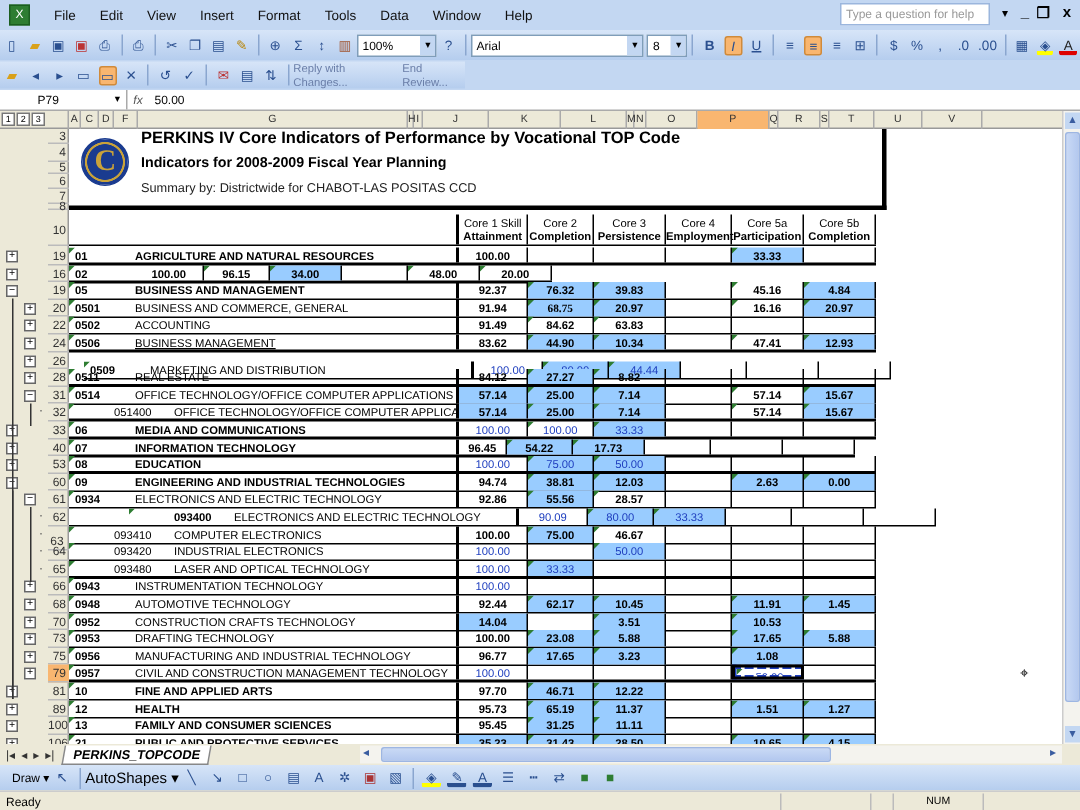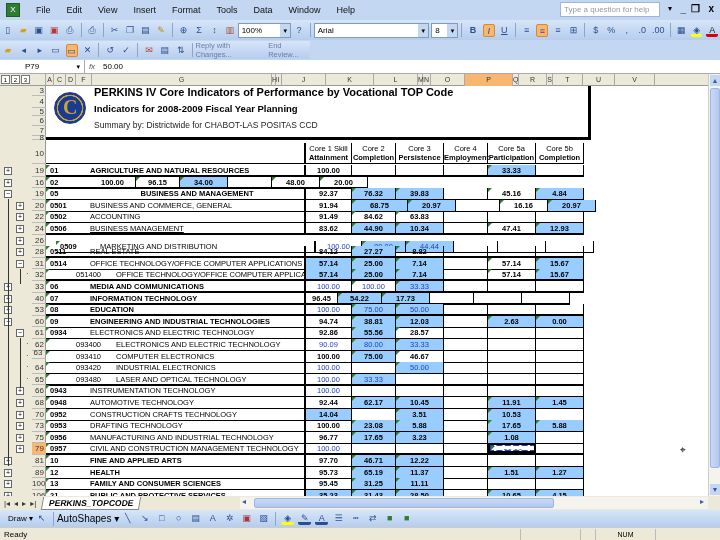--- a/index.html
+++ b/index.html
@@ -251,21 +251,21 @@
       <div class="rh" style="top: 148.6px; height: 11.6px; line-height: 11.6px;">26</div>
       <div class="rh" style="top: 160.2px; height: 11.6px; line-height: 11.6px;">28</div>
       <div class="rh" style="top: 171.8px; height: 11.6px; line-height: 11.6px;">31</div>
       <div class="rh" style="top: 183.4px; height: 11.6px; line-height: 11.6px;">32</div>
       <div class="rh" style="top: 195px; height: 11.6px; line-height: 11.6px;">33</div>
       <div class="rh" style="top: 206.6px; height: 11.6px; line-height: 11.6px;">40</div>
       <div class="rh" style="top: 218.2px; height: 11.6px; line-height: 11.6px;">53</div>
       <div class="rh" style="top: 229.8px; height: 11.6px; line-height: 11.6px;">60</div>
       <div class="rh" style="top: 241.4px; height: 11.6px; line-height: 11.6px;">61</div>
       <div class="rh" style="top: 253px; height: 11.6px; line-height: 11.6px;">62</div>
-      <div class="rh" style="top: 261px; height: 11.6px; line-height: 11.6px; text-align: center;">63</div>
+      <div class="rh" style="top: 269px; height: 11.6px; line-height: 11.6px; text-align: center;">63</div>
       <div class="rh" style="top: 276.2px; height: 11.6px; line-height: 11.6px;">64</div>
       <div class="rh" style="top: 287.8px; height: 11.6px; line-height: 11.6px;">65</div>
       <div class="rh" style="top: 299.4px; height: 11.6px; line-height: 11.6px;">66</div>
       <div class="rh" style="top: 311px; height: 11.6px; line-height: 11.6px;">68</div>
       <div class="rh" style="top: 322.6px; height: 11.6px; line-height: 11.6px;">70</div>
       <div class="rh" style="top: 334.2px; height: 11.6px; line-height: 11.6px;">73</div>
       <div class="rh" style="top: 345.8px; height: 11.6px; line-height: 11.6px;">75</div>
       <div class="rh sel" style="top: 357.4px; height: 11.6px; line-height: 11.6px;">79</div>
       <div class="rh" style="top: 369px; height: 11.6px; line-height: 11.6px;">81</div>
       <div class="rh" style="top: 380.6px; height: 11.6px; line-height: 11.6px;">89</div>
@@ -324,33 +324,33 @@
         <div class="c code tri">02</div>
         <div class="c v " style="width: 46px; border-left: none;">100.00</div>
         <div class="c v e tri" style="width: 44px;">96.15</div>
         <div class="c v f hl tri" style="width: 48px;">34.00</div>
         <div class="c v e" style="width: 44px;"></div>
         <div class="c v g tri" style="width: 48px;">48.00</div>
         <div class="c v h tri" style="width: 48px;">20.00</div>
       </div>
       <div class="row" style="top: 45.2px;">
         <div class="c code tri">05</div>
-        <div class="c name b" style="width: 216px; border-right: 2px solid rgb(0, 0, 0); text-align: center;">BUSINESS AND MANAGEMENT</div>
+        <div class="c name b" style="width: 216px; border-right: 2px solid rgb(0, 0, 0);">BUSINESS AND MANAGEMENT</div>
         <div class="c v " style="width: 46px; border-left: none;">92.37</div>
         <div class="c v e hl tri" style="width: 44px;">76.32</div>
         <div class="c v f hl tri" style="width: 48px;">39.83</div>
         <div class="c v e" style="width: 44px;"></div>
         <div class="c v g tri" style="width: 48px;">45.16</div>
         <div class="c v h hl tri" style="width: 48px;">4.84</div>
       </div>
       <div class="row" style="top: 56.8px;">
         <div class="c code tri">0501</div>
         <div class="c name" style="width: 216px; border-right: 2px solid rgb(0, 0, 0);">BUSINESS AND COMMERCE, GENERAL</div>
         <div class="c v " style="width: 46px; border-left: none;">91.94</div>
-        <div class="c v e hl tri" style="width: 56px;">68.75</div>
+        <div class="c v e hl tri" style="width: 44px; font-family: Liberation Serif, serif;">68.75</div>
         <div class="c v f hl tri" style="width: 48px;">20.97</div>
         <div class="c v e" style="width: 44px;"></div>
         <div class="c v g tri" style="width: 48px;">16.16</div>
         <div class="c v h hl tri" style="width: 48px;">20.97</div>
       </div>
       <div class="row" style="top: 68.4px;">
         <div class="c code tri">0502</div>
         <div class="c name" style="width: 216px; border-right: 2px solid rgb(0, 0, 0);">ACCOUNTING</div>
         <div class="c v " style="width: 46px; border-left: none;">91.49</div>
         <div class="c v e tri" style="width: 44px;">84.62</div>
@@ -453,21 +453,21 @@
         <div class="c code tri">0934</div>
         <div class="c name" style="width: 216px; border-right: 2px solid rgb(0, 0, 0);">ELECTRONICS AND ELECTRIC TECHNOLOGY</div>
         <div class="c v " style="width: 46px; border-left: none;">92.86</div>
         <div class="c v e hl tri" style="width: 44px;">55.56</div>
         <div class="c v f tri" style="width: 48px;">28.57</div>
         <div class="c v e" style="width: 44px;"></div>
         <div class="c v g" style="width: 48px;"></div>
         <div class="c v h" style="width: 48px;"></div>
       </div>
       <div class="row" style="top: 196px;">
-        <div class="c code tri sub" style="font-weight: normal;">093400</div>
+        <div class="c code tri sub" style="font-weight: bold; margin-left: 40px;">093400</div>
         <div class="c name" style="width: 190px; border-right: 2px solid rgb(0, 0, 0);">ELECTRONICS AND ELECTRIC TECHNOLOGY</div>
         <div class="c v  blu" style="width: 46px; border-left: none;">90.09</div>
         <div class="c v e hl blu tri" style="width: 44px;">80.00</div>
         <div class="c v f hl blu tri" style="width: 48px;">33.33</div>
         <div class="c v e" style="width: 44px;"></div>
         <div class="c v g" style="width: 48px;"></div>
         <div class="c v h" style="width: 48px;"></div>
       </div>
       <div class="row" style="top: 207.6px;">
         <div class="c code tri sub" style="font-weight: normal;">093410</div>

